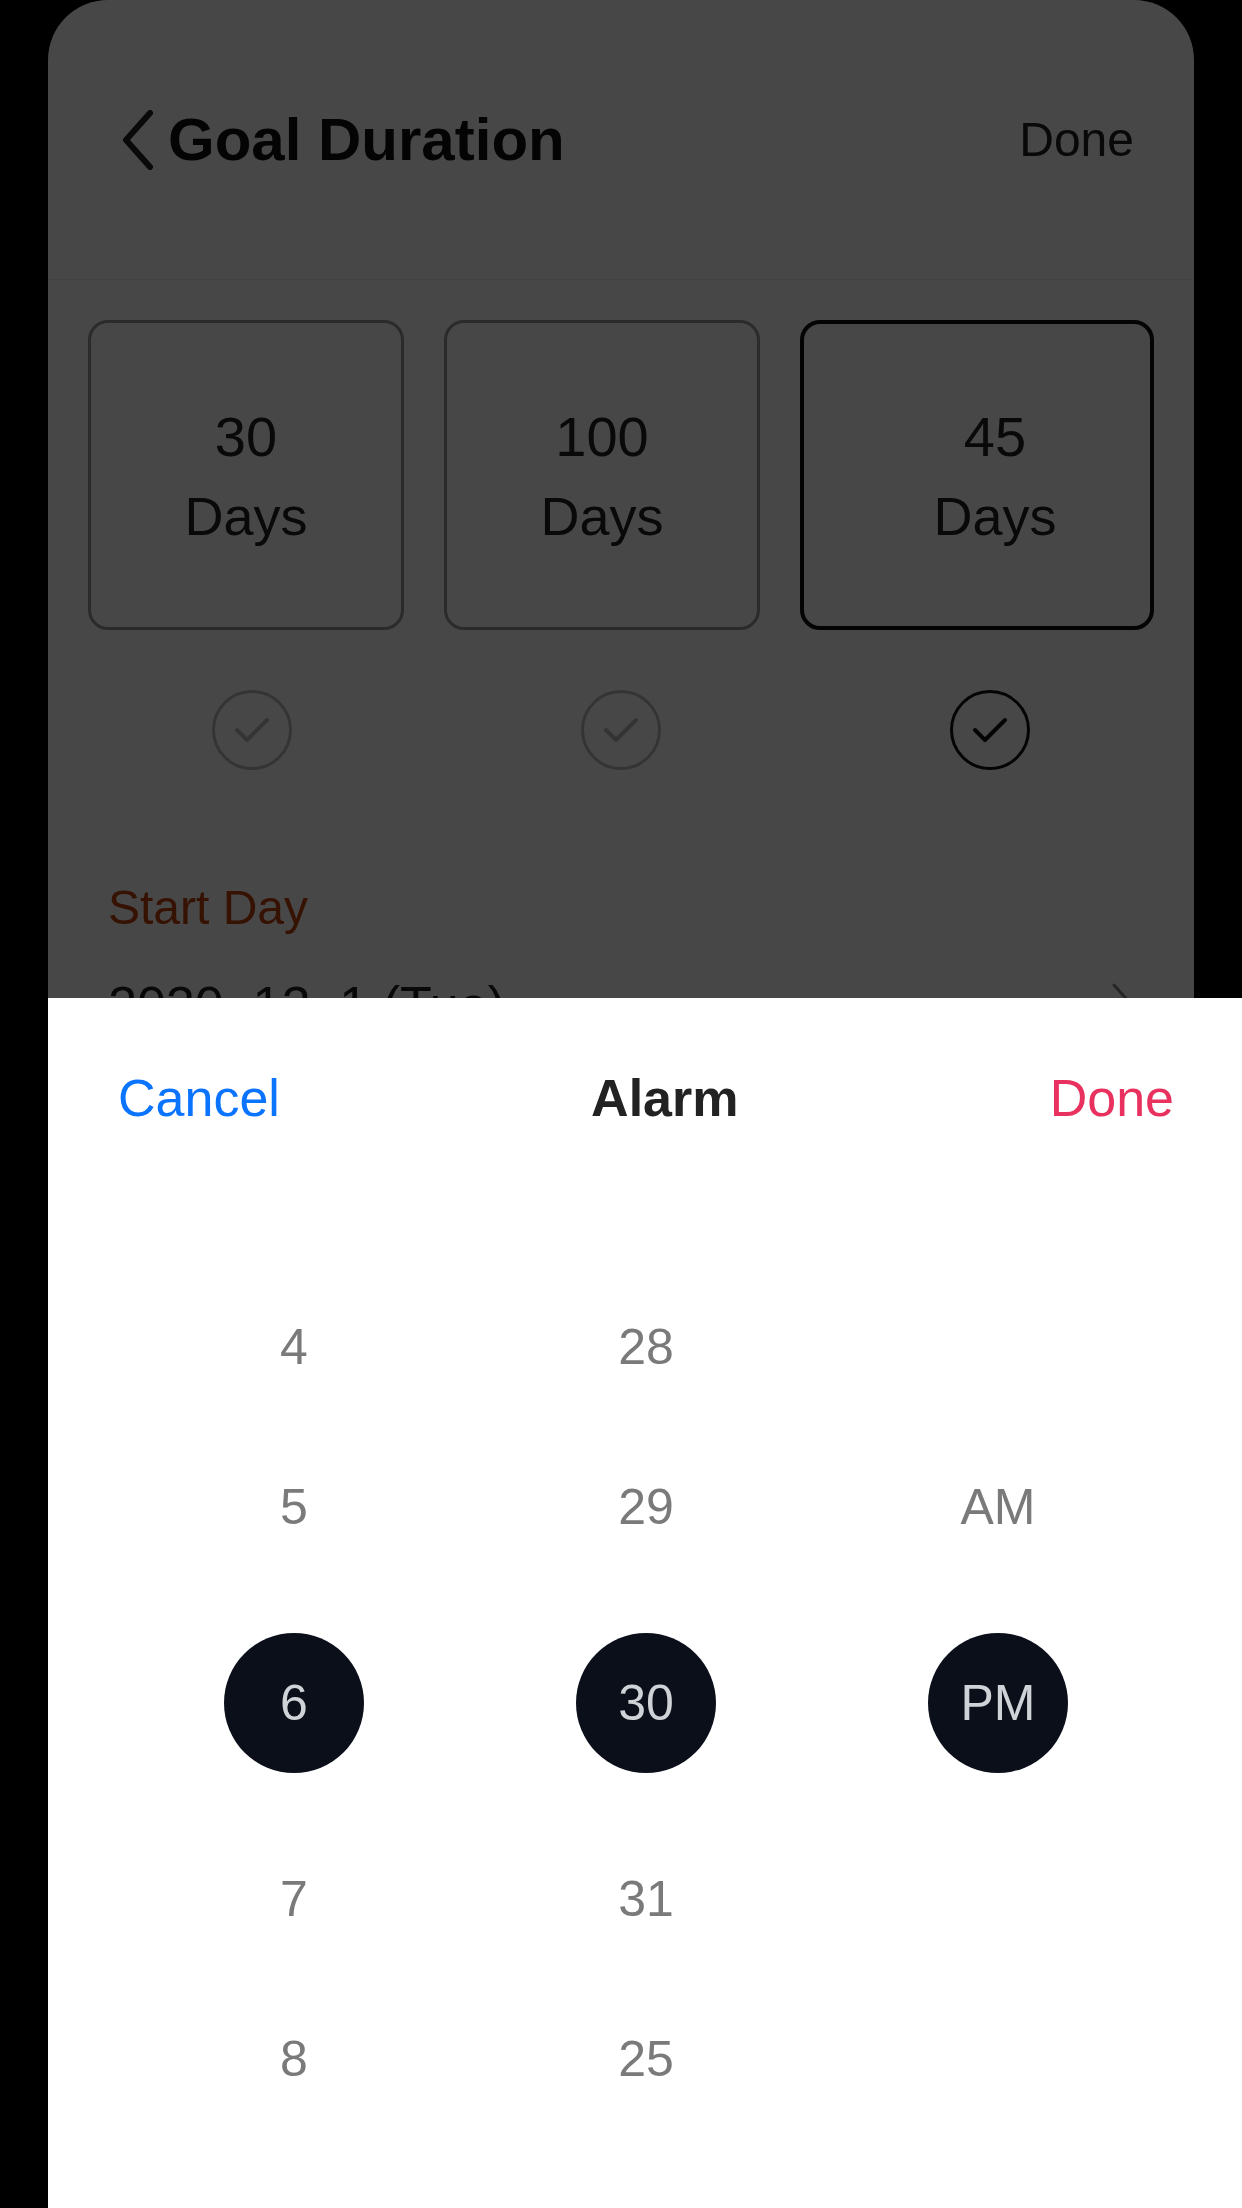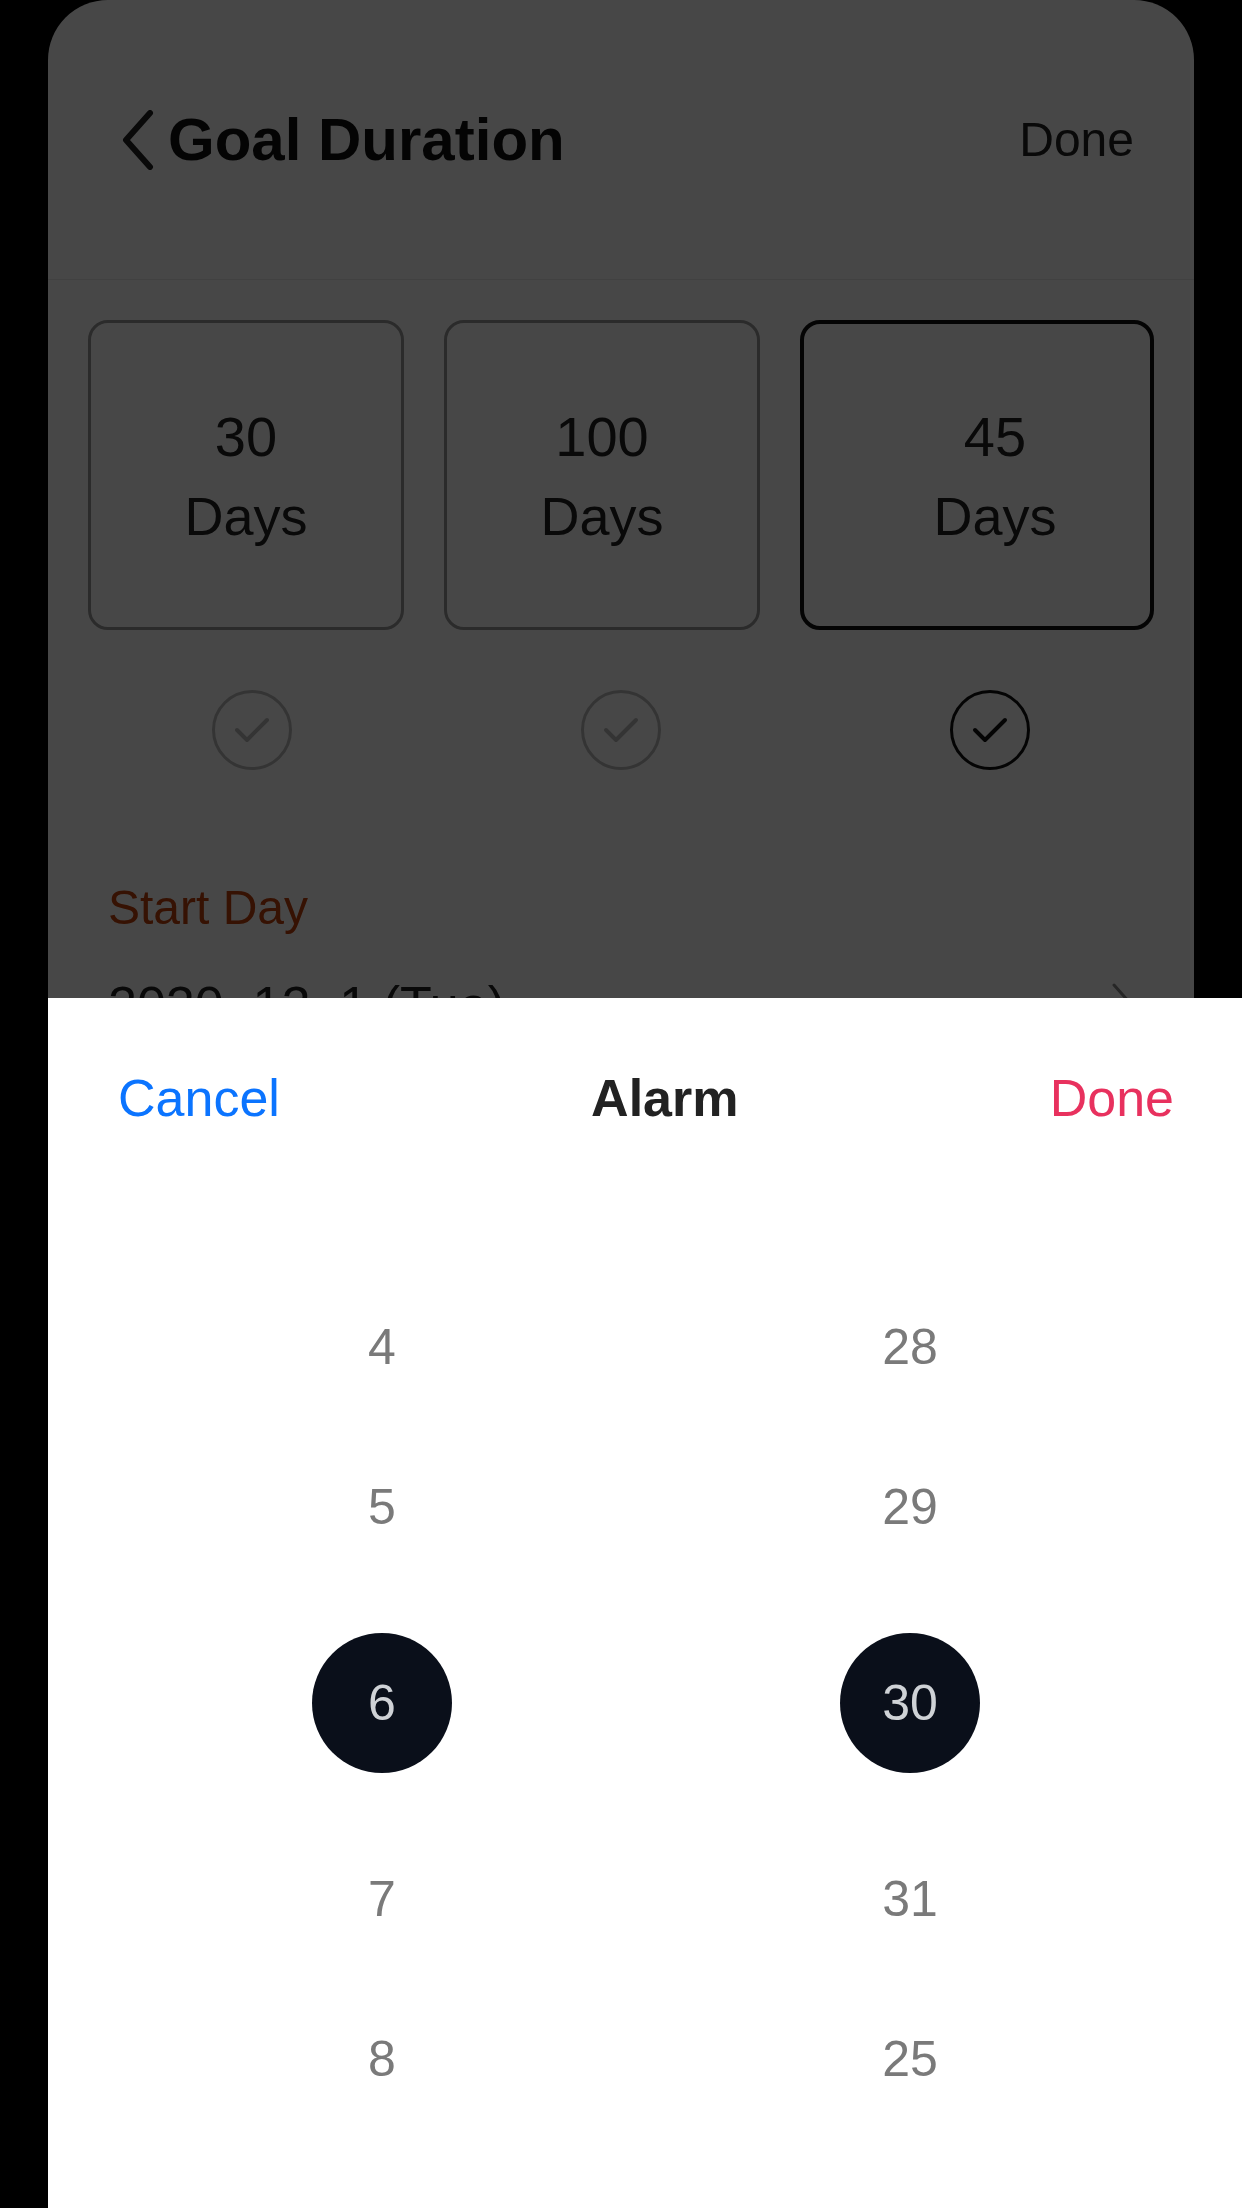--- a/index.html
+++ b/index.html
@@ -260,14 +260,21 @@
       <div class="wheel-item">7</div>
       <div class="wheel-item">8</div>
     </div>
     <div class="wheel">
       <div class="wheel-item">28</div>
       <div class="wheel-item">29</div>
       <div class="wheel-item selected">30</div>
       <div class="wheel-item">31</div>
       <div class="wheel-item">25</div>
     </div>
+    <div class="wheel">
+      <div class="wheel-item empty"></div>
+      <div class="wheel-item">AM</div>
+      <div class="wheel-item selected">PM</div>
+      <div class="wheel-item empty"></div>
+      <div class="wheel-item empty"></div>
+    </div>
   </div>
 </div>
 
 </body></html>

